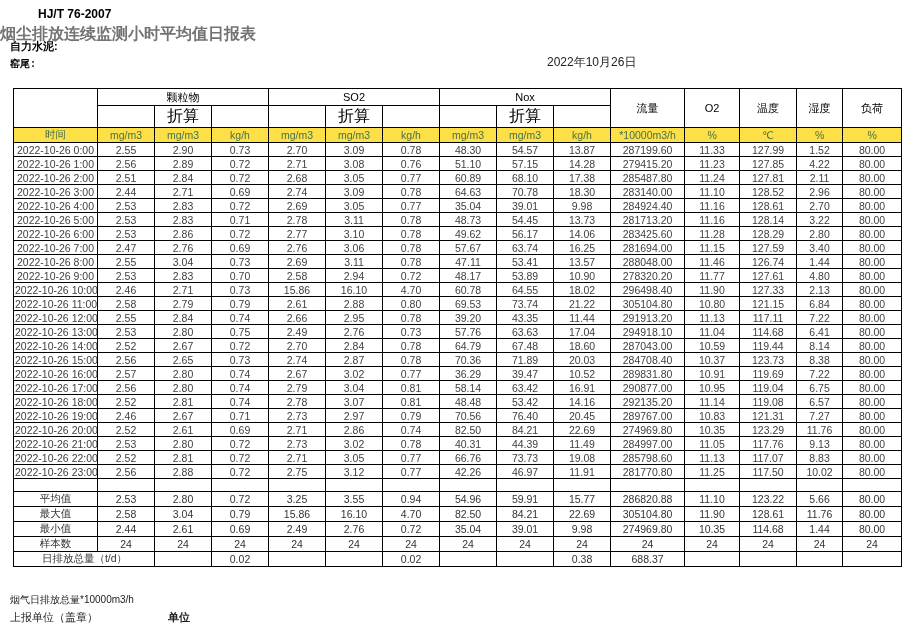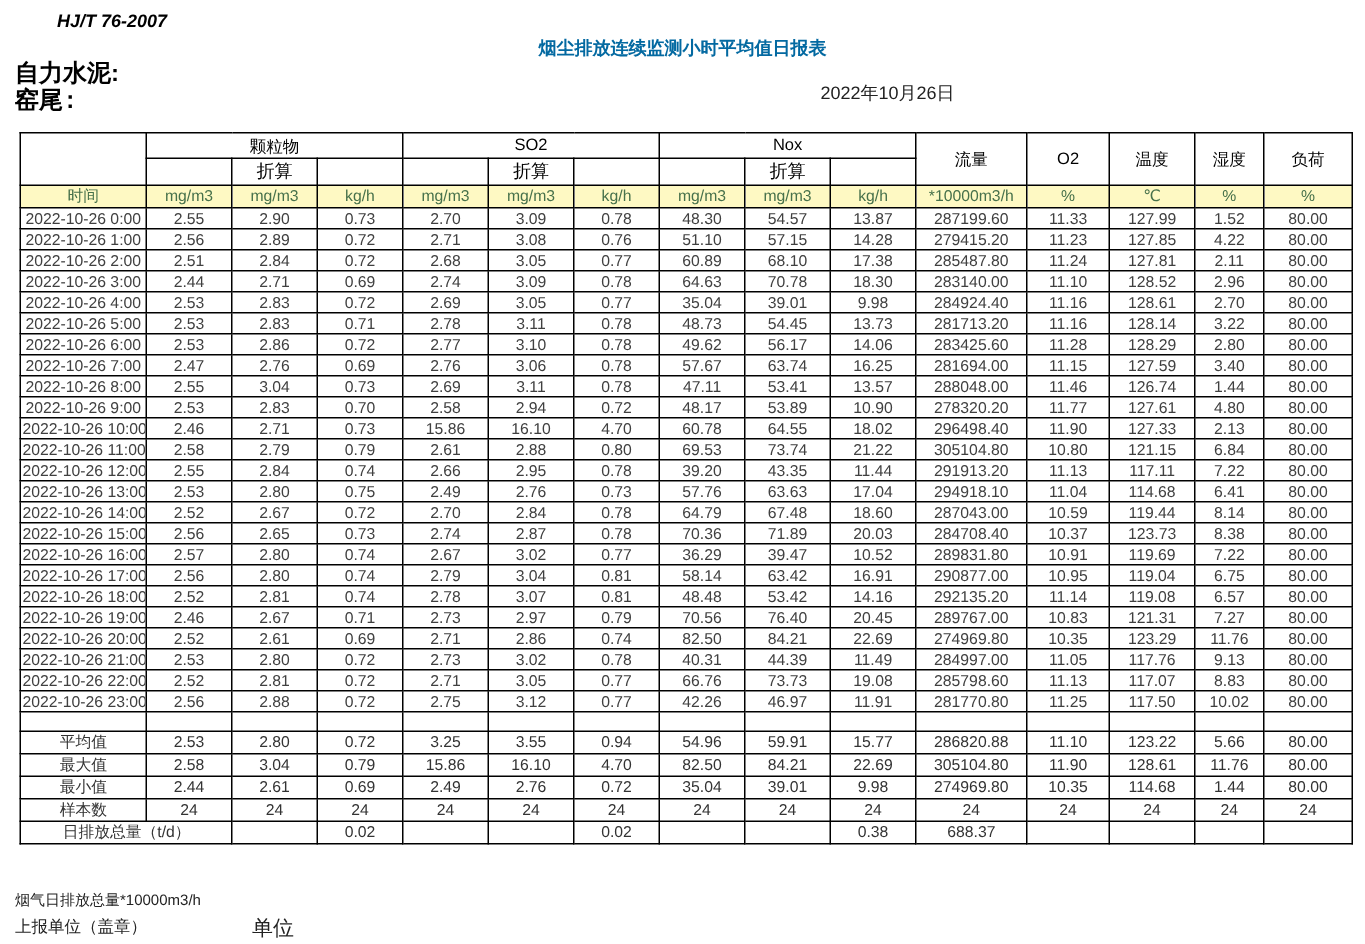--- a/index.html
+++ b/index.html
@@ -1,43 +1,43 @@
 <!DOCTYPE html>
 <html><head>
 <meta charset="utf-8">
 <style>
   * { margin:0; padding:0; box-sizing:border-box; }
   html,body { width:910px; height:629px; background:#ffffff; overflow:hidden;
     font-family:"Liberation Sans","DejaVu Sans",sans-serif; }
   body { position:relative; }
 
-  .doc-code  { position:absolute; left:38px;  top:7px;  font-size:12px; font-weight:bold; color:#000;font-style:italic; }
-  .title     { position:absolute; left:0; right:0; top:24px; text-align:center;
-               font-size:12px; font-weight:bold; color:#0369a1; }
-  .company   { position:absolute; left:10px; top:39px; font-size:16px; font-weight:bold; color:#000; }
-  .kiln      { position:absolute; left:10px; top:57px; font-size:16px; font-weight:bold; color:#000;font-family:Liberation Mono, monospace; }
+  .doc-code  { position:absolute; left:38px;  top:7px;  font-size:12px; font-weight:bold; color:#000; }
+  .title     { position:absolute; left:0; right:0; top:24px; text-align:left;
+               font-size:16px; font-weight:bold; color:#737373; }
+  .company   { position:absolute; left:10px; top:39px; font-size:11px; font-weight:bold; color:#000; }
+  .kiln      { position:absolute; left:10px; top:57px; font-size:10px; font-weight:bold; color:#000;font-family:Liberation Mono, monospace; }
   .date      { position:absolute; left:547px; top:54px; font-size:12px; color:#222;text-align:center; }
 
   table { position:absolute; left:13px; top:88px; width:888px;
           border-collapse:collapse; table-layout:fixed; font-size:10.5px; }
   th, td { border:1px solid #000; text-align:center; vertical-align:middle;
            padding:0 1px; white-space:nowrap; overflow:hidden;
            font-weight:normal; color:#404040; }
   thead tr.r1 th { height:17px; color:#000; font-size:11px; }
-  thead tr.r2 th { height:13px; color:#000; font-size:12px; }
-  thead tr.units td { background:#fef9c3; color:#47714b; height:14px; }
+  thead tr.r2 th { height:13px; color:#000; font-size:16px; }
+  thead tr.units td { background:#fde047; color:#47714b; height:14px; }
   tbody.data td  { height:14px; }
   tbody.sumry td { height:13px; color:#333; }
   tr.spacer td   { height:13px; }
   tbody.total td { height:11px; color:#333; }
   td.total-label { text-align:center; padding-left:2px; white-space:nowrap; }
 
   .footer-line1 { position:absolute; left:10px; top:593px; font-size:10px; color:#222; }
   .footer-line2 { position:absolute; left:10px; top:610px; font-size:11px; color:#222; }
-  .footer-unit  { position:absolute; left:168px; top:610px; font-size:14px; color:#222; }
+  .footer-unit  { position:absolute; left:168px; top:610px; font-size:11px; color:#222;font-weight:bold; }
 </style>
 </head>
 <body>
 
 <div class="doc-code">HJ/T 76-2007</div>
 <div class="title">烟尘排放连续监测小时平均值日报表</div>
 <div class="company">自力水泥:</div>
 <div class="kiln">窑尾:</div>
 <div class="date">2022年10月26日</div>
 

